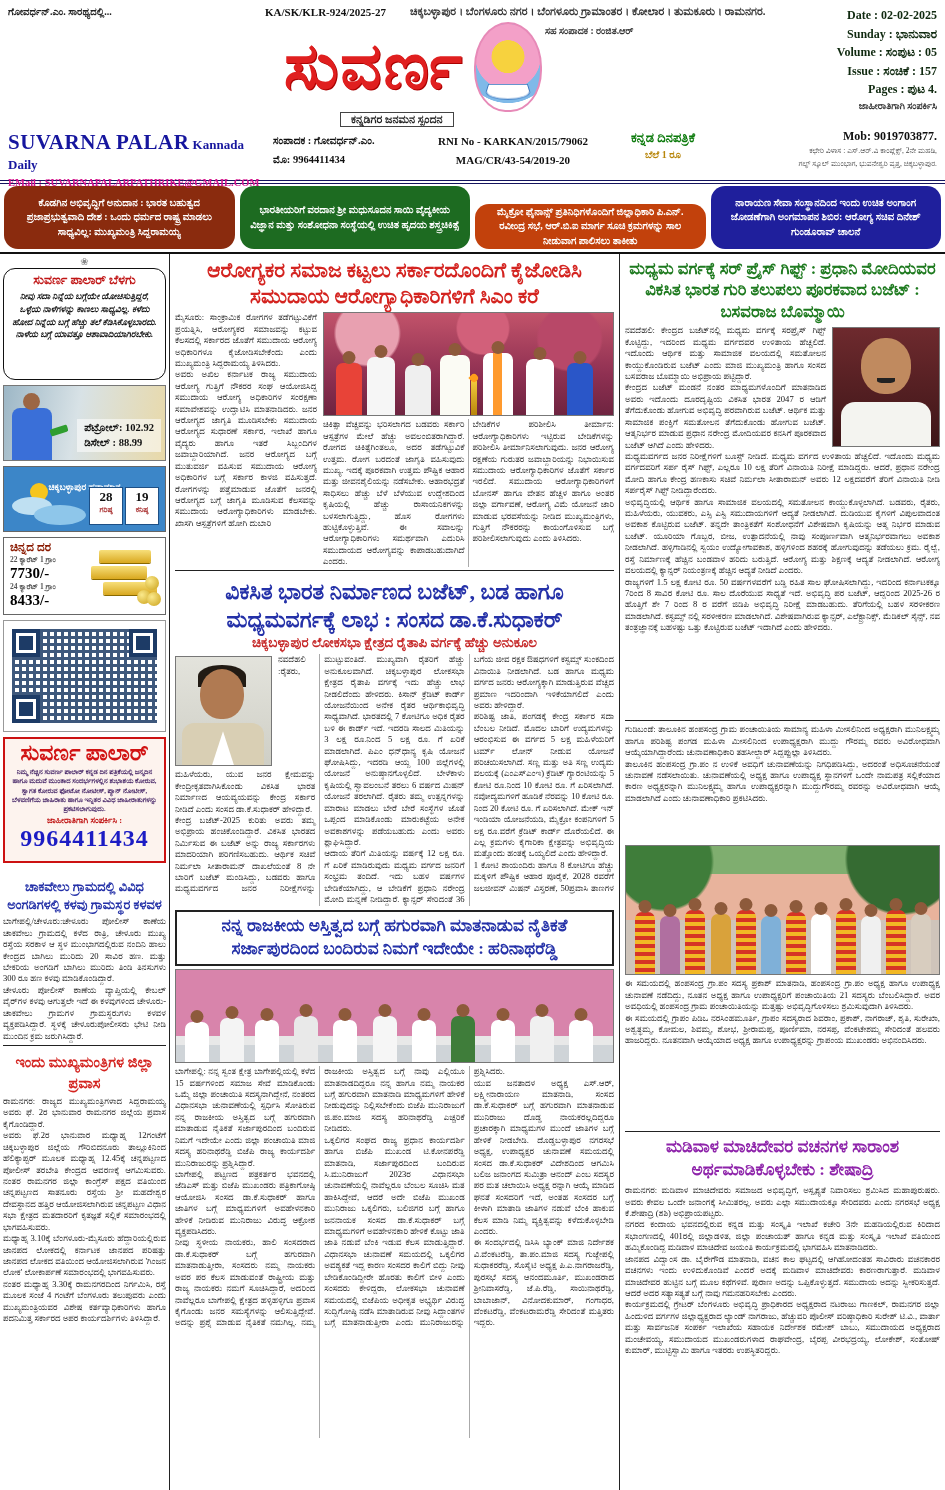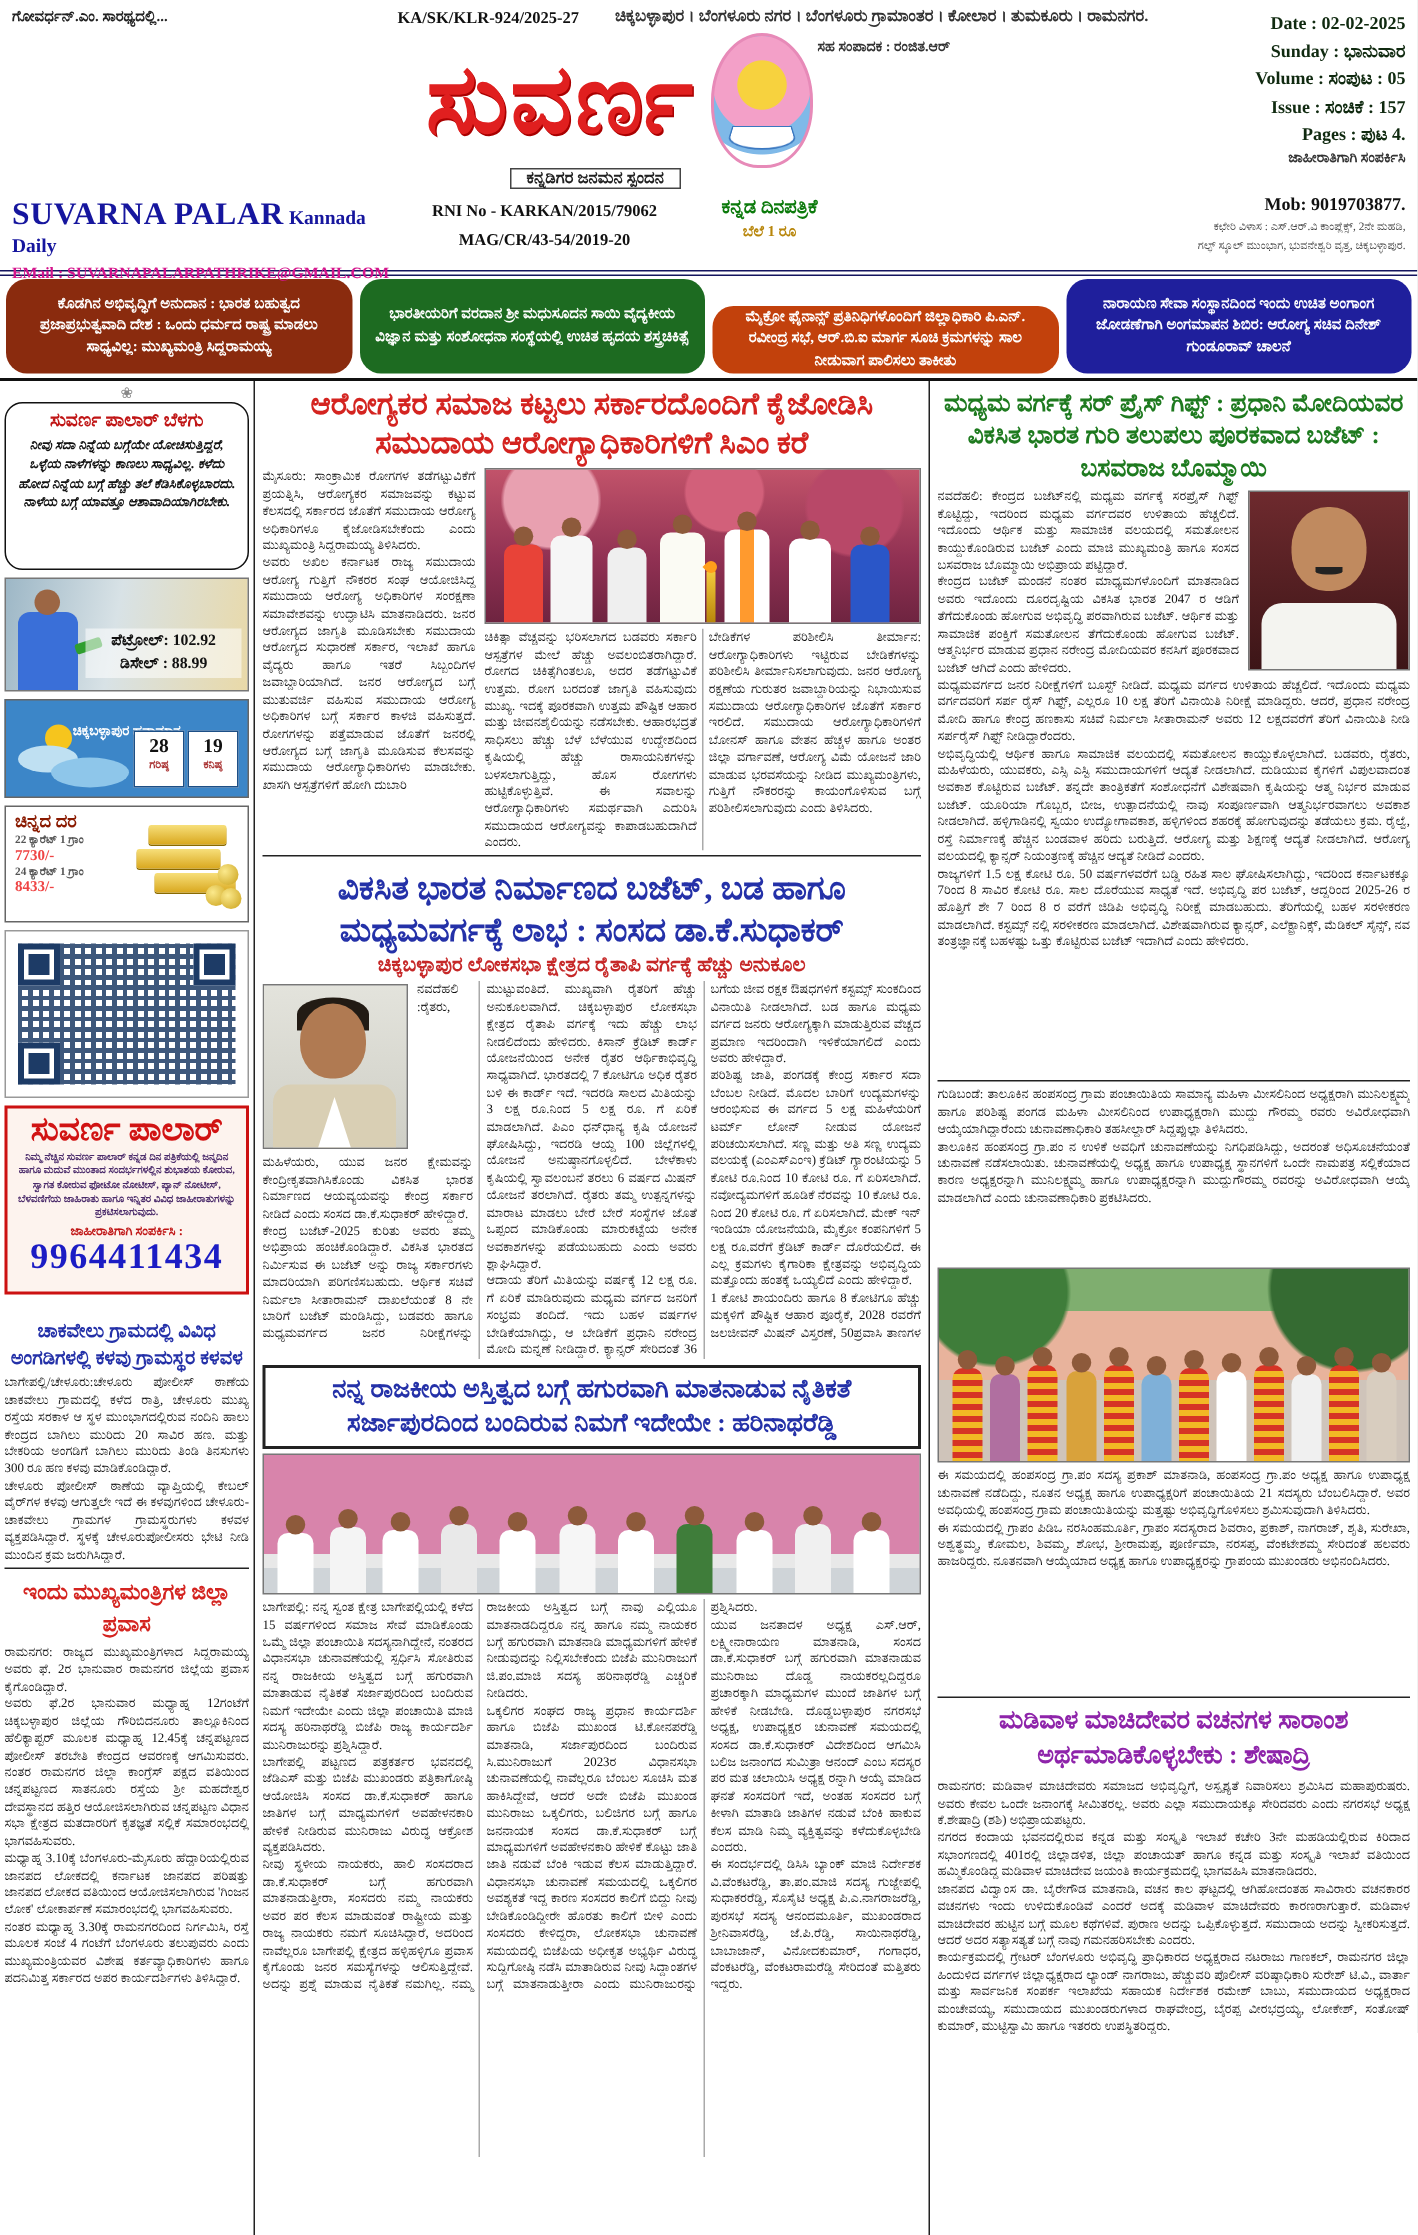--- a/index.html
+++ b/index.html
@@ -45,35 +45,35 @@
   .rule{border-top:1.2px solid #222;margin:3px 0;}
   
   .ornament{text-align:center;color:#888;font-size:10px;height:12px;}
   .quotebox{border:1.6px solid #111;border-radius:12px;padding:4px 6px;height:102px;overflow:hidden;}
   .quote-title{text-align:center;color:#c01515;font-weight:800;font-size:12.5px;}
   .quote-text{font-size:8.8px;font-weight:600;font-style:italic;text-align:center;line-height:1.45;margin-top:2px;}
   .fuelbox{height:74px;margin-top:5px;border:1px solid #999;position:relative;background:linear-gradient(100deg,#9db7c6,#d8e2e6 45%,#e9d9a8);overflow:hidden;}
   .fuel-person{position:absolute;left:8px;bottom:0;width:40px;height:52px;background:#3a6fd8;border-radius:8px 8px 0 0;}
   .fuel-person::before{content:"";position:absolute;top:-15px;left:11px;width:17px;height:17px;border-radius:50%;background:#9c6644;}
   .nozzle{position:absolute;left:46px;bottom:26px;width:18px;height:7px;background:#2f9e2f;border-radius:2px;transform:rotate(-18deg);}
-  .fuel-text{position:absolute;right:4px;bottom:8px;text-align:center;font-size:10.5px;font-weight:800;color:#111;background:rgba(255,255,255,.55);padding:1px 17px;line-height:1.5;}
+  .fuel-text{position:absolute;right:4px;bottom:8px;text-align:left;font-size:10.5px;font-weight:800;color:#111;background:rgba(255,255,255,.55);padding:1px 7px;line-height:1.5;}
   .weatherbox{height:64px;margin-top:5px;border:1px solid #666;background:#3c86c8;position:relative;overflow:hidden;}
   .w-title{text-align:center;color:#fff;font-size:9px;font-weight:800;padding-top:15px;}
   .sun{position:absolute;left:26px;top:16px;width:18px;height:18px;border-radius:50%;background:#f6c51d;}
   .cloud{position:absolute;background:#bfe0f2;border-radius:50%;}
   .c1{left:8px;top:30px;width:40px;height:18px;}
   .c2{left:30px;top:38px;width:52px;height:20px;background:#8ec6ea;}
   .w-cell{position:absolute;top:20px;width:32px;height:36px;background:#fff;border:1.5px solid #1c4f86;text-align:center;}
   .w-cell .num{font-size:13px;font-weight:800;color:#111;line-height:1.2;margin-top:1px;}
   .w-cell .lab{font-size:7.5px;font-weight:700;color:#a33;}
   .wc1{right:42px;}.wc2{right:6px;}
   .goldbox{height:76px;margin-top:5px;border:1px solid #666;position:relative;background:#fff;overflow:hidden;}
   .g-title{font-size:12px;font-weight:800;color:#8a1a00;padding:2px 0 0 6px;}
   .g-line{font-size:7.5px;font-weight:700;color:#555;padding-left:6px;}
-  .g-price{font-size:10px;font-weight:800;color:#ef4444;padding-left:6px;line-height:1.1;}
+  .g-price{font-size:15px;font-weight:800;color:#000000;padding-left:6px;line-height:1.1;}
   .goldbars{position:absolute;right:2px;top:4px;width:74px;height:66px;}
   .bar{position:absolute;height:13px;border-radius:2px;background:linear-gradient(180deg,#f7df7a,#d9a81f);box-shadow:0 1px 0 #8a6a00;}
   .b1{left:10px;top:8px;width:52px;}.b2{left:2px;top:24px;width:56px;}.b3{left:14px;top:40px;width:54px;}
   .coin{position:absolute;width:14px;height:14px;border-radius:50%;background:radial-gradient(circle at 35% 35%,#fbe98c,#caa018);}
   .co1{right:4px;top:34px;}.co2{right:12px;top:48px;}.co3{right:2px;top:50px;}
   .qrbox{height:112px;margin-top:5px;border:1px solid #999;background:#fff;position:relative;padding:6px;box-sizing:border-box;}
   .qr-pat{position:absolute;inset:8px;background-image:repeating-linear-gradient(90deg,#1d3b66 0 3px,transparent 3px 7px),repeating-linear-gradient(0deg,#1d3b66 0 3px,transparent 3px 7px);opacity:.85;}
   .qr-eye{position:absolute;width:20px;height:20px;border:4px solid #1d3b66;background:#fff;}
   .qr-eye::after{content:"";position:absolute;inset:3px;background:#1d3b66;}
   .qe1{left:8px;top:8px;}.qe2{right:8px;top:8px;}.qe3{left:8px;bottom:8px;}
@@ -155,20 +155,24 @@
       <div>Pages : ಪುಟ 4.</div>
       <div class="small">ಜಾಹೀರಾತಿಗಾಗಿ ಸಂಪರ್ಕಿಸಿ</div>
     </div>
   </div>
 
   <div id="subhead">
     <div class="sh-left">
       <span class="sh-name">SUVARNA PALAR</span><span class="sh-tag"> Kannada Daily</span>
       <div class="sh-email">EMail : SUVARNAPALARPATHRIKE@GMAIL.COM</div>
     </div>
+    <div class="sh-mid1">
+      <div>ಸಂಪಾದಕ : ಗೋವರ್ಧನ್.ಎಂ.</div>
+      <div>ಮೊ: 9964411434</div>
+    </div>
     <div class="sh-mid2">
       <div>RNI No - KARKAN/2015/79062</div>
       <div>MAG/CR/43-54/2019-20</div>
     </div>
     <div class="sh-kind">
       <div class="k1">ಕನ್ನಡ ದಿನಪತ್ರಿಕೆ</div>
       <div class="k2">ಬೆಲೆ 1 ರೂ</div>
     </div>
     <div class="sh-right">
       <div class="sh-mob">Mob: 9019703877.</div>

